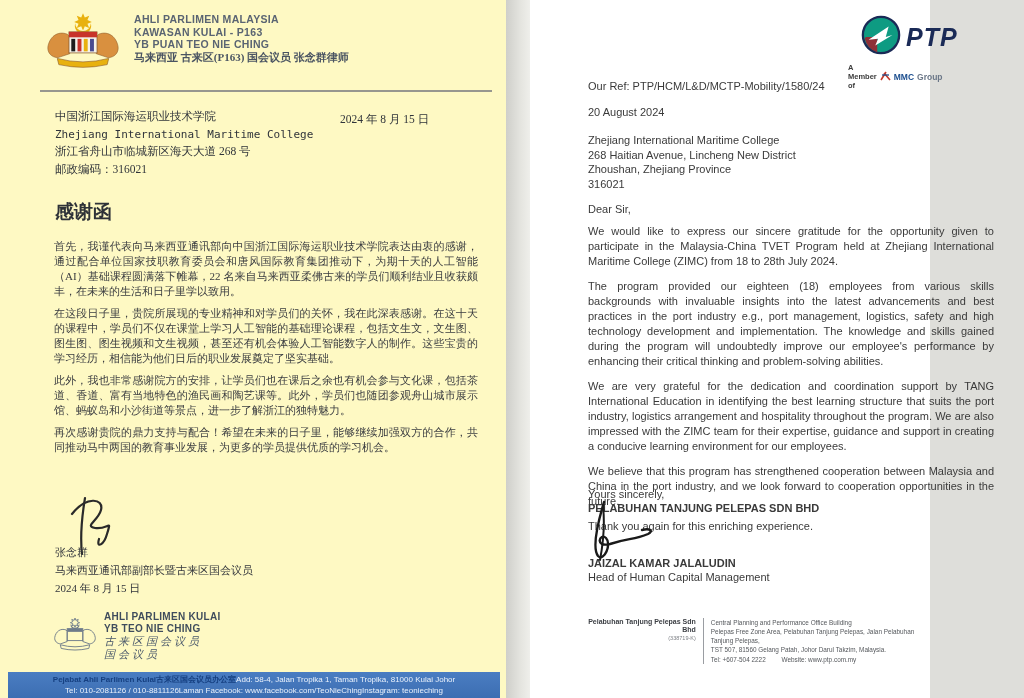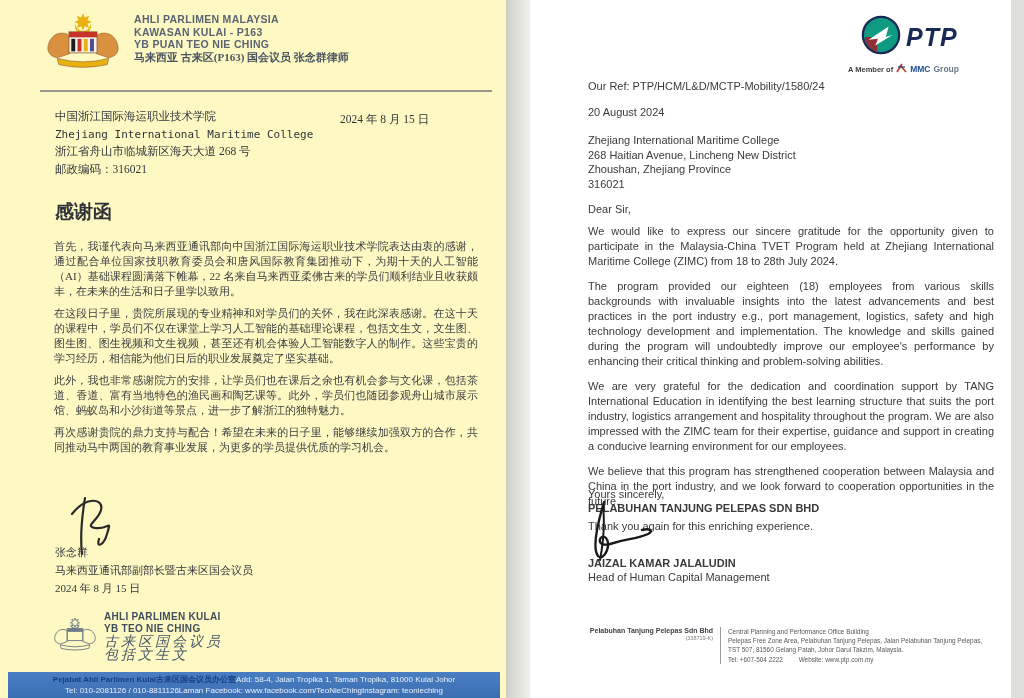--- a/index.html
+++ b/index.html
@@ -9,21 +9,21 @@
     background:#dedeb;
     background:#dededa;
     font-family:"Liberation Sans", sans-serif;
     -webkit-font-smoothing:antialiased;
   }
 
   
   .page-left  { position:absolute; left:0;   top:0; width:506px; height:698px; background:#fef9c3; }
   .gutter     { position:absolute; left:506px;top:0; width:24px;  height:698px;
                 background:linear-gradient(90deg,#cfcfca,#e4e4df 60%,#efefeb); }
-  .page-right { position:absolute; left:530px;top:0; width:481px; height:698px; background:#ffffff; }
+  .page-right { position:absolute; left:530px;top:0; width:400px; height:698px; background:#ffffff; }
 
   
   .lp-head { position:absolute; top:13px; left:44px; display:flex; align-items:flex-start; }
   .lp-head-text { margin-left:12px; color:#5a6472; font-weight:bold;
                   font-size:10.5px; line-height:12.5px; letter-spacing:.3px; }
   .lp-head-text .cn { font-family:"Liberation Serif", serif; font-size:11px; color:#4a5462; letter-spacing:0; }
   .lp-contact { position:absolute; left:345px; top:44px; font-family:"Liberation Serif", serif;
                 font-size:9.5px; color:#3f4a56; line-height:15px; }
   .lp-rule { position:absolute; top:90px; left:40px; width:452px; height:0; border-top:2px solid #97978f; }
 
@@ -42,21 +42,21 @@
   .lp-body p { margin-bottom:7px; }
 
   .lp-sig-script { position:absolute; top:492px; left:58px; }
   .lp-sig-block  { position:absolute; top:543px; left:55px; font-family:"Liberation Serif", serif;
                    font-size:11px; color:#33363c; line-height:18px; }
 
   .lp-stamp { position:absolute; top:607px; left:52px; display:flex; align-items:flex-end; opacity:.92; }
   .lp-stamp-text { margin-left:6px; margin-top:4px; color:#2f3e54; }
   .lp-stamp-text .b { font-weight:bold; font-size:10px; line-height:12px; letter-spacing:.3px; }
   .lp-stamp-text .cnl { font-family:"Liberation Serif", serif; font-style:italic;
-                        font-size:14px; line-height:13px; letter-spacing:3px; color:#3a4burst; color:#3a4a63; }
+                        font-size:11px; line-height:13px; letter-spacing:3px; color:#3a4burst; color:#3a4a63; }
 
   .lp-footer { position:absolute; left:8px; right:6px; bottom:0; height:26px;
                background:linear-gradient(180deg,#4a7dc2,#3c6eb2);
                display:flex; flex-direction:column; justify-content:center;
                font-size:8px; line-height:11px; }
   .lp-footer .row { display:flex; justify-content:center; white-space:nowrap; }
   .lp-footer .dk { color:#153f80; font-weight:bold; }
   .lp-footer .lt { color:#e9f1fc; }
 
   
@@ -161,21 +161,21 @@
         <path d="M69 30 C82 25 92 34 94 46 C95 54 89 60 81 60 L67 55 L67 33z" fill="none" stroke="#47597a" stroke-width="2"></path>
         <rect x="33" y="27" width="34" height="26" fill="none" stroke="#47597a" stroke-width="2"></rect>
         <rect x="33" y="27" width="34" height="7" fill="#47597a"></rect>
         <path d="M18 62 Q50 71 82 62 L80 70 Q50 77 20 70z" fill="none" stroke="#47597a" stroke-width="2"></path>
       </svg>
     </span>
     <div class="lp-stamp-text">
       <div class="b">AHLI PARLIMEN KULAI</div>
       <div class="b">YB TEO NIE CHING</div>
       <div class="cnl">古来区国会议员</div>
-      <div class="cnl">包括文生文</div>
+      <div class="cnl">国会议员</div>
     </div>
   </div>
 
   <div class="lp-footer">
     <div class="row">
       <span class="dk">Pejabat Ahli Parlimen Kulai</span>
       <span class="dk">古来区国会议员办公室</span>
       <span class="lt">Add: 58-4, Jalan Tropika 1, Taman Tropika, 81000 Kulai Johor</span>
     </div>
     <div class="row">

